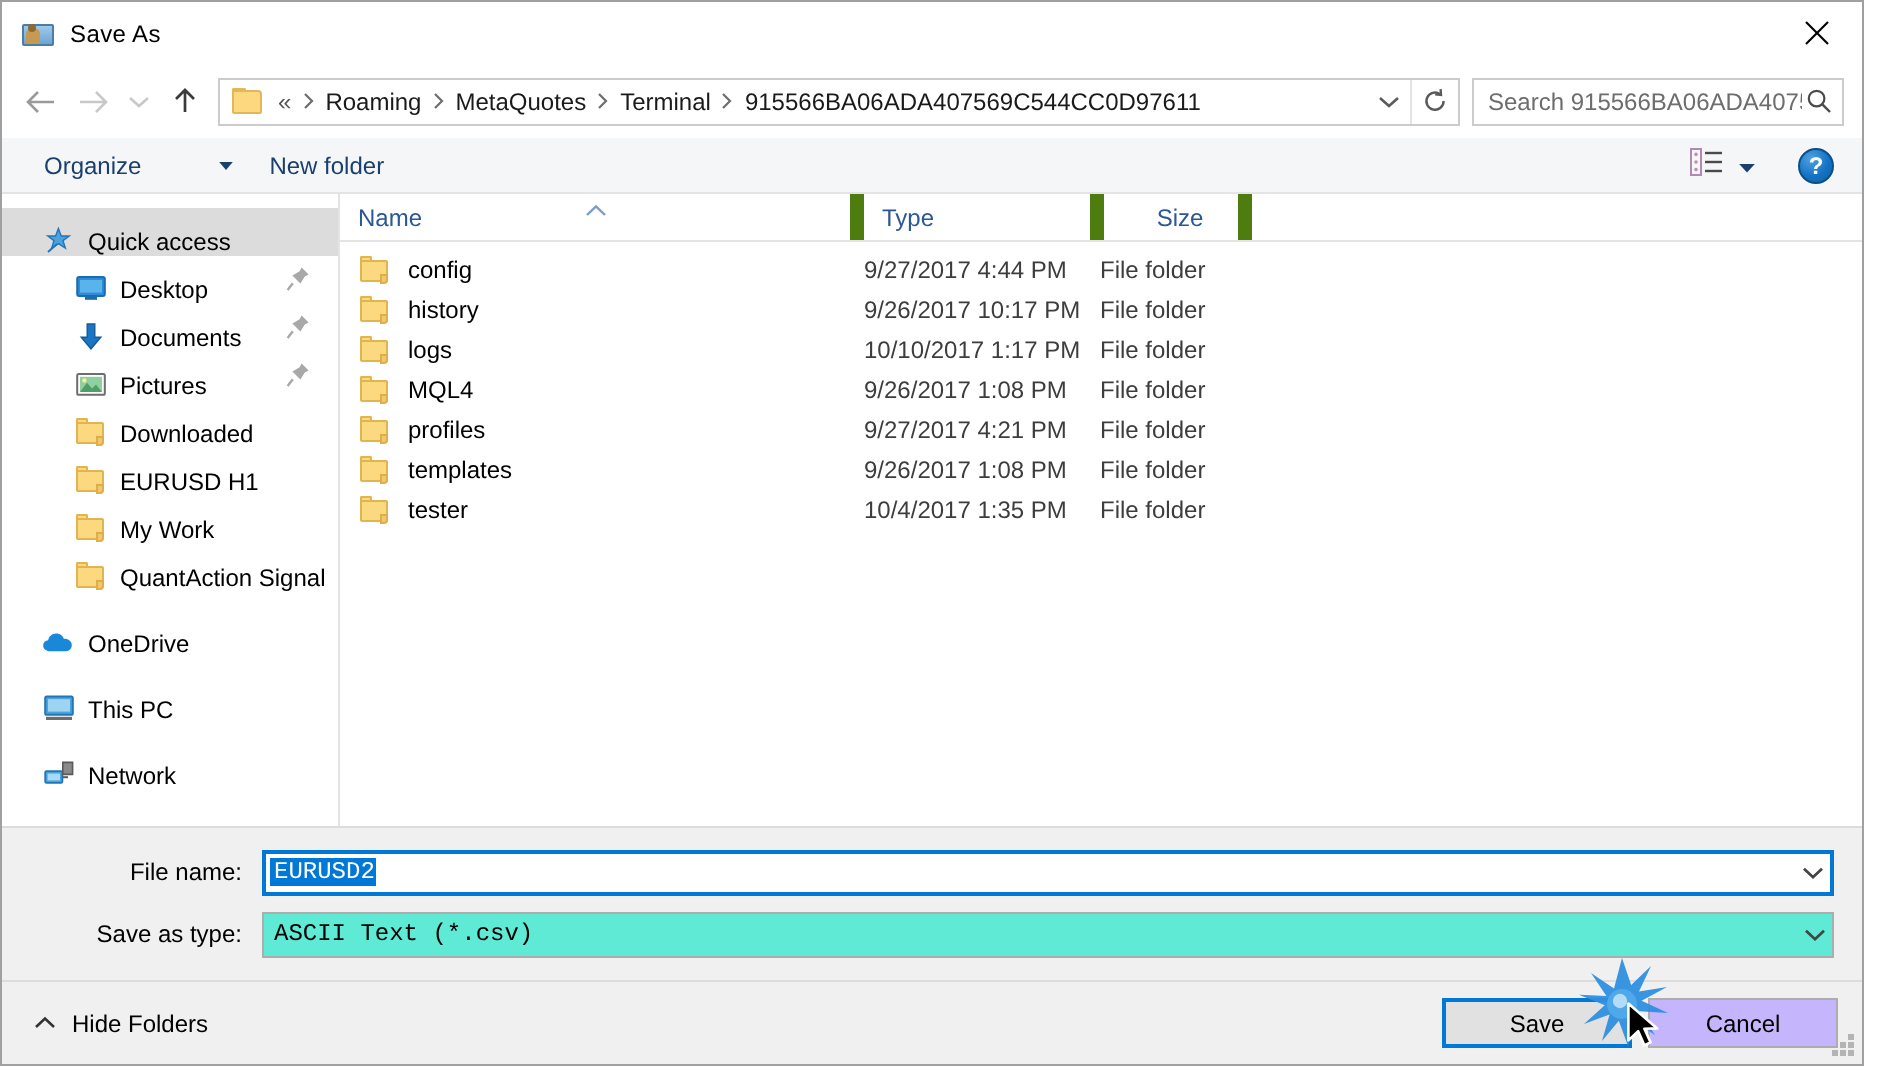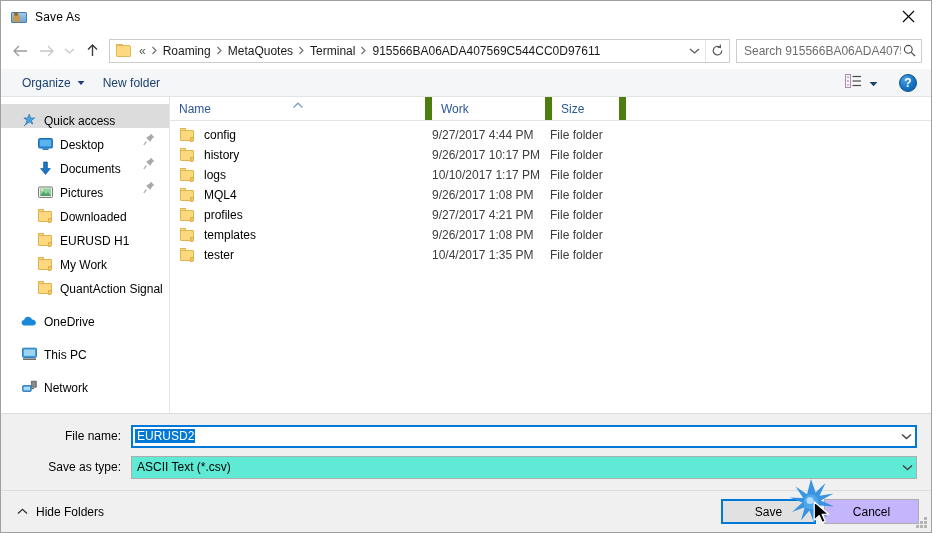--- a/index.html
+++ b/index.html
@@ -115,21 +115,21 @@
 
   
   .toolbar {
     height: 28px; flex: 0 0 28px;
     background: #f5f6f7;
     border-bottom: 1px solid #e2e4e6;
     display: flex; align-items: center; padding: 0 8px 0 14px;
   }
   .tb-item {
     font-size: 12px; color: #1b3f6e; display: flex; align-items: center;
-    height: 22px; padding: 0 7px; margin-right: 4px;
+    height: 22px; padding: 0 7px; margin-right: 4px; gap: 32px;
   }
   .tb-item .caret { margin-left: 6px; display:flex; }
   .tb-spacer { flex: 1 1 auto; }
   .tb-right { display: flex; align-items: center; gap: 2px; }
   .viewbtn { display:flex; align-items:center; height:22px; padding:0 3px; }
   .viewbtn .vcaret { margin-left: 7px; }
   .helpbtn {
     width: 18px; height: 18px; margin-left: 16px; margin-right: 6px;
     border-radius: 50%;
     background: radial-gradient(circle at 35% 28%, #4fa3e3 0%, #1573c4 55%, #0b5fa5 100%);
@@ -177,21 +177,21 @@
     border-bottom: 1px solid #e2e4e6; background: #ffffff;
     position: relative;
   }
   .col {
     display: flex; align-items: center; font-size: 12px; color: #2b5797;
     border-right: 7px solid #4d7c0f; padding-left: 9px; position: relative;
   }
   .col.c-name { width: 262px; flex: 0 0 262px; }
   .col.c-date { width: 118px; flex: 0 0 118px; }
   .col.c-type { width: 120px; flex: 0 0 120px; }
-  .col.c-size { width: 74px; flex: 0 0 74px; }
+  .col.c-size { width: 74px; flex: 0 0 74px; justify-content: center; }
   .col.c-rest { flex: 1 1 auto; border-right: none; }
   .sortcaret { position: absolute; left: 50%; top: 1px; transform: translateX(-50%); }
 
   .rows { flex: 1 1 auto; overflow: hidden; padding-top: 4px; }
   .row { height: 20px; display: flex; align-items: center; font-size: 12px; }
   .cell-name { width: 262px; flex: 0 0 262px; display: flex; align-items: center; padding-left: 9px; color: #000; }
   .cell-name .folder16 { margin-right: 9px; flex: 0 0 16px; }
   .cell-date { width: 118px; flex: 0 0 118px; color: #3d3d3d; }
   .cell-type { width: 120px; flex: 0 0 120px; color: #3d3d3d; }
   .cell-size { width: 74px; flex: 0 0 74px; color: #3d3d3d; }
@@ -206,21 +206,21 @@
     width: 116px; flex: 0 0 116px; text-align: right; padding-right: 10px;
     font-size: 12px; color: #000;
   }
   .combo {
     flex: 1 1 auto; height: 23px; display: flex; align-items: center;
     background: #ffffff; border: 1px solid #7a7a7a; padding-left: 3px;
     font-size: 12px;
   }
   .combo.focused { border: 2px solid #0078d7; padding-left: 2px; }
   .combo.readonly { background: #5eead4; border: 1px solid #adadad; padding-left: 5px; color: #000; }
-  .combo .ctext { flex: 1 1 auto; overflow: hidden; white-space: nowrap; }
+  .combo .ctext { flex: 1 1 auto; overflow: hidden; white-space: nowrap; font-family: Liberation Mono, monospace; }
   .sel-text { background: #0078d7; color: #ffffff; padding: 1px 1px 1px 2px; }
   .combo .cdd { width: 17px; flex: 0 0 17px; display: flex; align-items: center; justify-content: center; }
 
   
   .footer {
     flex: 0 0 auto; height: 42px; background: #f0f0f0;
     border-top: 1px solid #dcdcdc;
     display: flex; align-items: center; padding: 0 12px 0 12px;
     position: relative;
   }
@@ -532,21 +532,21 @@
       <div class="colheader">
         <div class="col c-name">
           <span class="sortcaret">
             <svg width="11" height="7" viewBox="0 0 11 7">
                 <path d="M1 5.5 L5.5 1.2 L10 5.5" fill="none" stroke="#7a9cc6" stroke-width="1.2"></path>
               </svg>
           </span>
           <span>Name</span>
         </div>
         <div class="col c-type">
-          <span>Work</span>
+          <span>Type</span>
         </div>
         <div class="col c-size">
           <span>Size</span>
         </div>
         <div class="col c-rest"></div>
       </div>
 
       <div class="rows">
         <div class="row">
           <div class="cell-name">

